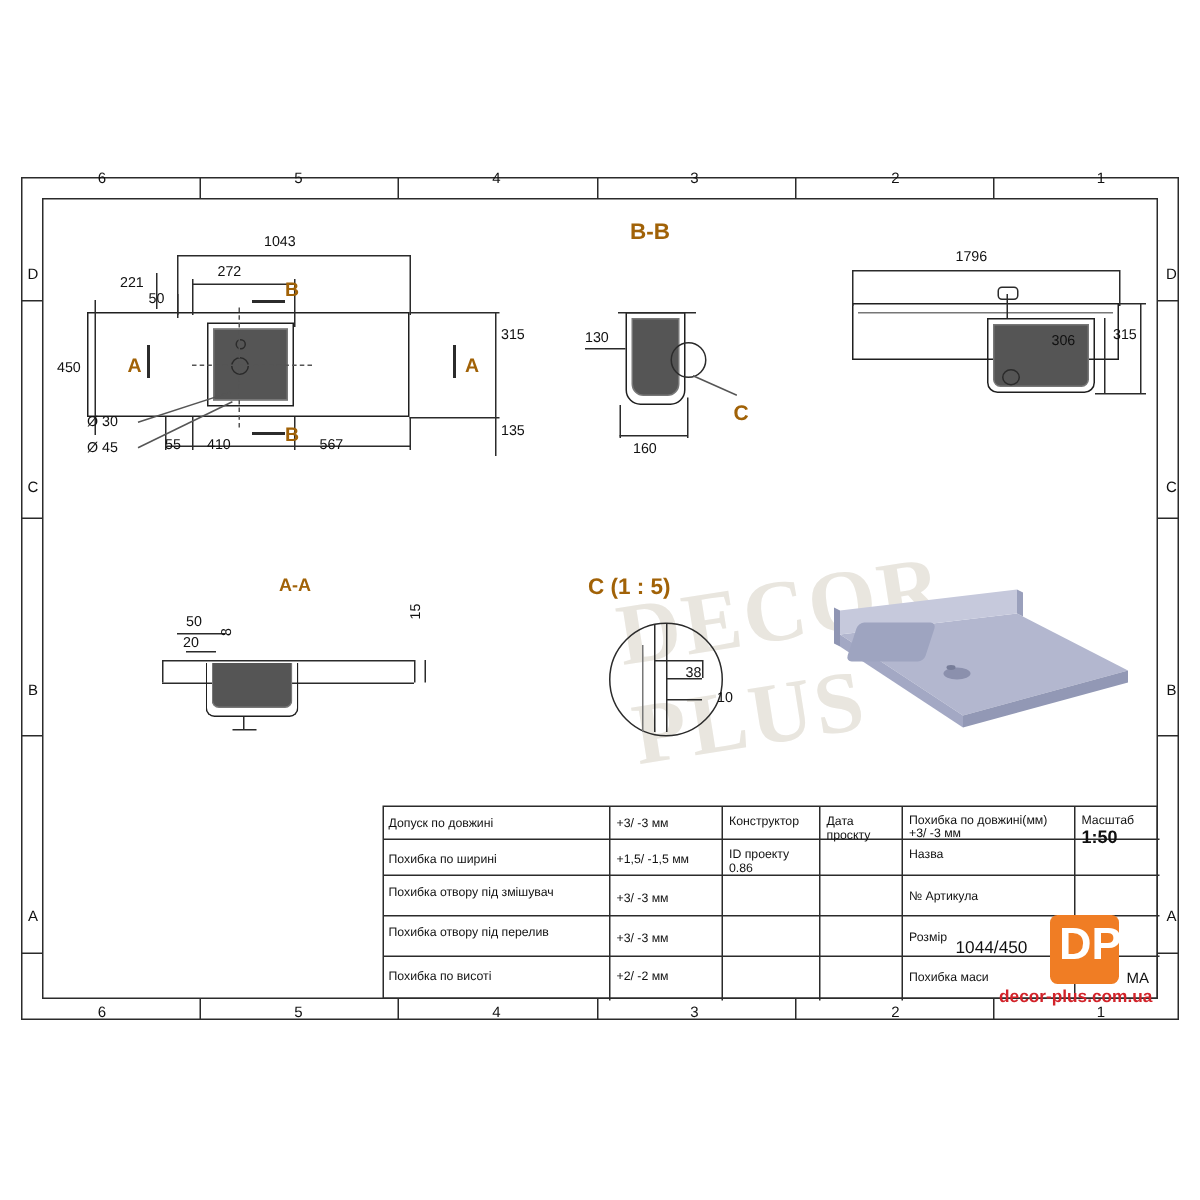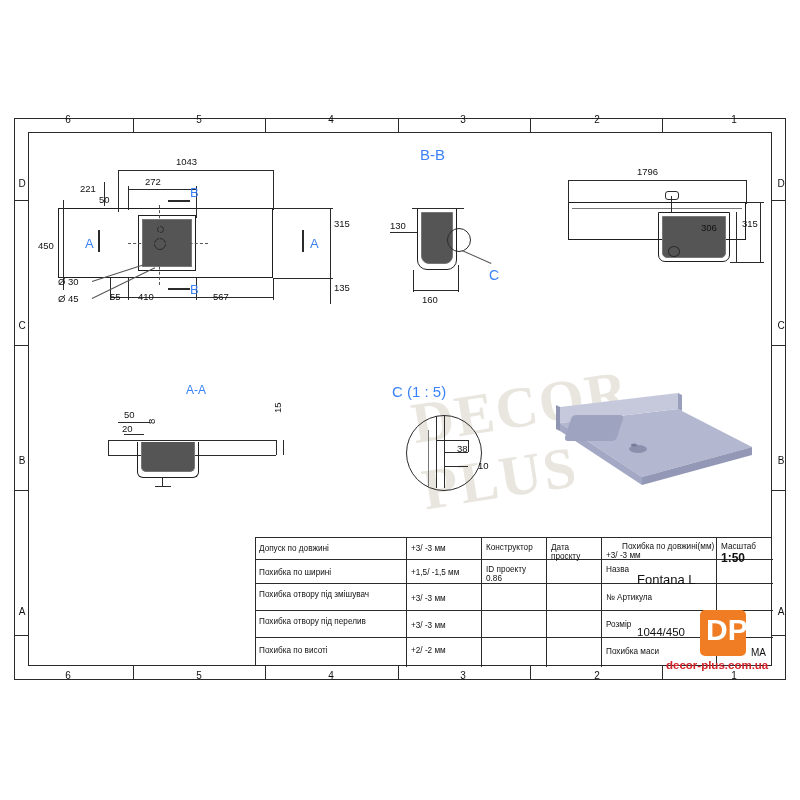--- a/index.html
+++ b/index.html
@@ -5,21 +5,21 @@
   html,body{margin:0;padding:0;background:#ffffff;}
   body{width:800px;height:800px;font-family:"Liberation Sans",sans-serif;color:#1a1a1a;overflow:hidden;}
   #sheet{position:absolute;left:0;top:0;width:800px;height:800px;}
   .frame-outer{position:absolute;left:14px;top:118px;width:772px;height:562px;border:1.2px solid #2b2b2b;box-sizing:border-box;}
   .frame-inner{position:absolute;left:28px;top:132px;width:744px;height:534px;border:1px solid #2b2b2b;box-sizing:border-box;}
   .colnum{position:absolute;font-size:10px;color:#111;text-align:center;width:14px;}
   .rownum{position:absolute;font-size:10px;color:#111;text-align:center;width:12px;}
   .ticksV{position:absolute;width:1px;background:#2b2b2b;}
   .ticksH{position:absolute;height:1px;background:#2b2b2b;}
   .dim{position:absolute;font-size:9.5px;color:#111;white-space:nowrap;}
-  .lbl{position:absolute;font-size:13px;color:#3b82f6;font-weight:normal;white-space:nowrap;}
+  .lbl{position:absolute;font-size:13px;color:#a16207;font-weight:bold;white-space:nowrap;}
   .ln{position:absolute;background:#2b2b2b;}
   .hln{height:1px;}
   .vln{width:1px;}
   .thin{background:#555;}
   .dash{position:absolute;border-top:1px dashed #555;height:0;}
   .dashv{position:absolute;border-left:1px dashed #555;width:0;}
   .box{position:absolute;border:1.1px solid #1f1f1f;box-sizing:border-box;}
   .wm{position:absolute;color:#e9e6df;font-weight:bold;font-family:"Liberation Serif",serif;letter-spacing:2px;pointer-events:none;}
   
   .tb{position:absolute;left:255px;top:537px;width:517px;height:129px;border:1px solid #2b2b2b;box-sizing:border-box;}
@@ -274,27 +274,26 @@
     <div class="cell" style="left:152px;top:82px;width:73px;">+3/ -3  мм</div>
 
     <div class="cell" style="left:0;top:107px;width:150px;">Похибка по висоті</div>
     <div class="cell" style="left:152px;top:107px;width:73px;">+2/ -2  мм</div>
 
     <div class="cell" style="left:227px;top:4px;width:62px;">Конструктор</div>
     <div class="cell" style="left:292px;top:4px;width:52px;">Дата проскту</div>
     <div class="cell" style="left:227px;top:26px;width:62px;">ID проекту</div>
     <div class="cell" style="left:227px;top:35px;width:62px;">0.86</div>
 
-    <div class="cell" style="left:347px;top:3px;width:128px;margin-left:16px;">Похибка по довжині(мм)</div>
+    <div class="cell" style="left:347px;top:3px;width:128px;">Похибка по довжині(мм)</div>
     <div class="cell" style="left:347px;top:12px;width:112px;">+3/ -3  мм</div>
     <div class="cell" style="left:462px;top:3px;width:55px;">Масштаб</div>
     <div class="cell" style="left:462px;top:12px;width:55px;font-size:12px;font-weight:bold;">1:50</div>
 
     <div class="cell" style="left:347px;top:26px;width:112px;">Назва</div>
-    <div class="cell" style="left:378px;top:33px;width:160px;font-size:13px;">Fontana L</div>
 
     <div class="cell" style="left:347px;top:54px;width:112px;">№ Артикула</div>
 
     <div class="cell" style="left:347px;top:81px;width:112px;">Розмір</div>
     <div class="cell" style="left:378px;top:86px;width:100px;font-size:11.5px;">1044/450</div>
 
     <div class="cell" style="left:347px;top:108px;width:112px;">Похибка маси</div>
     <div class="cell" style="left:462px;top:108px;width:30px;font-size:10px;">±3%</div>
     <div class="cell" style="left:492px;top:108px;width:25px;font-size:10px;">МА</div>
   </div>

